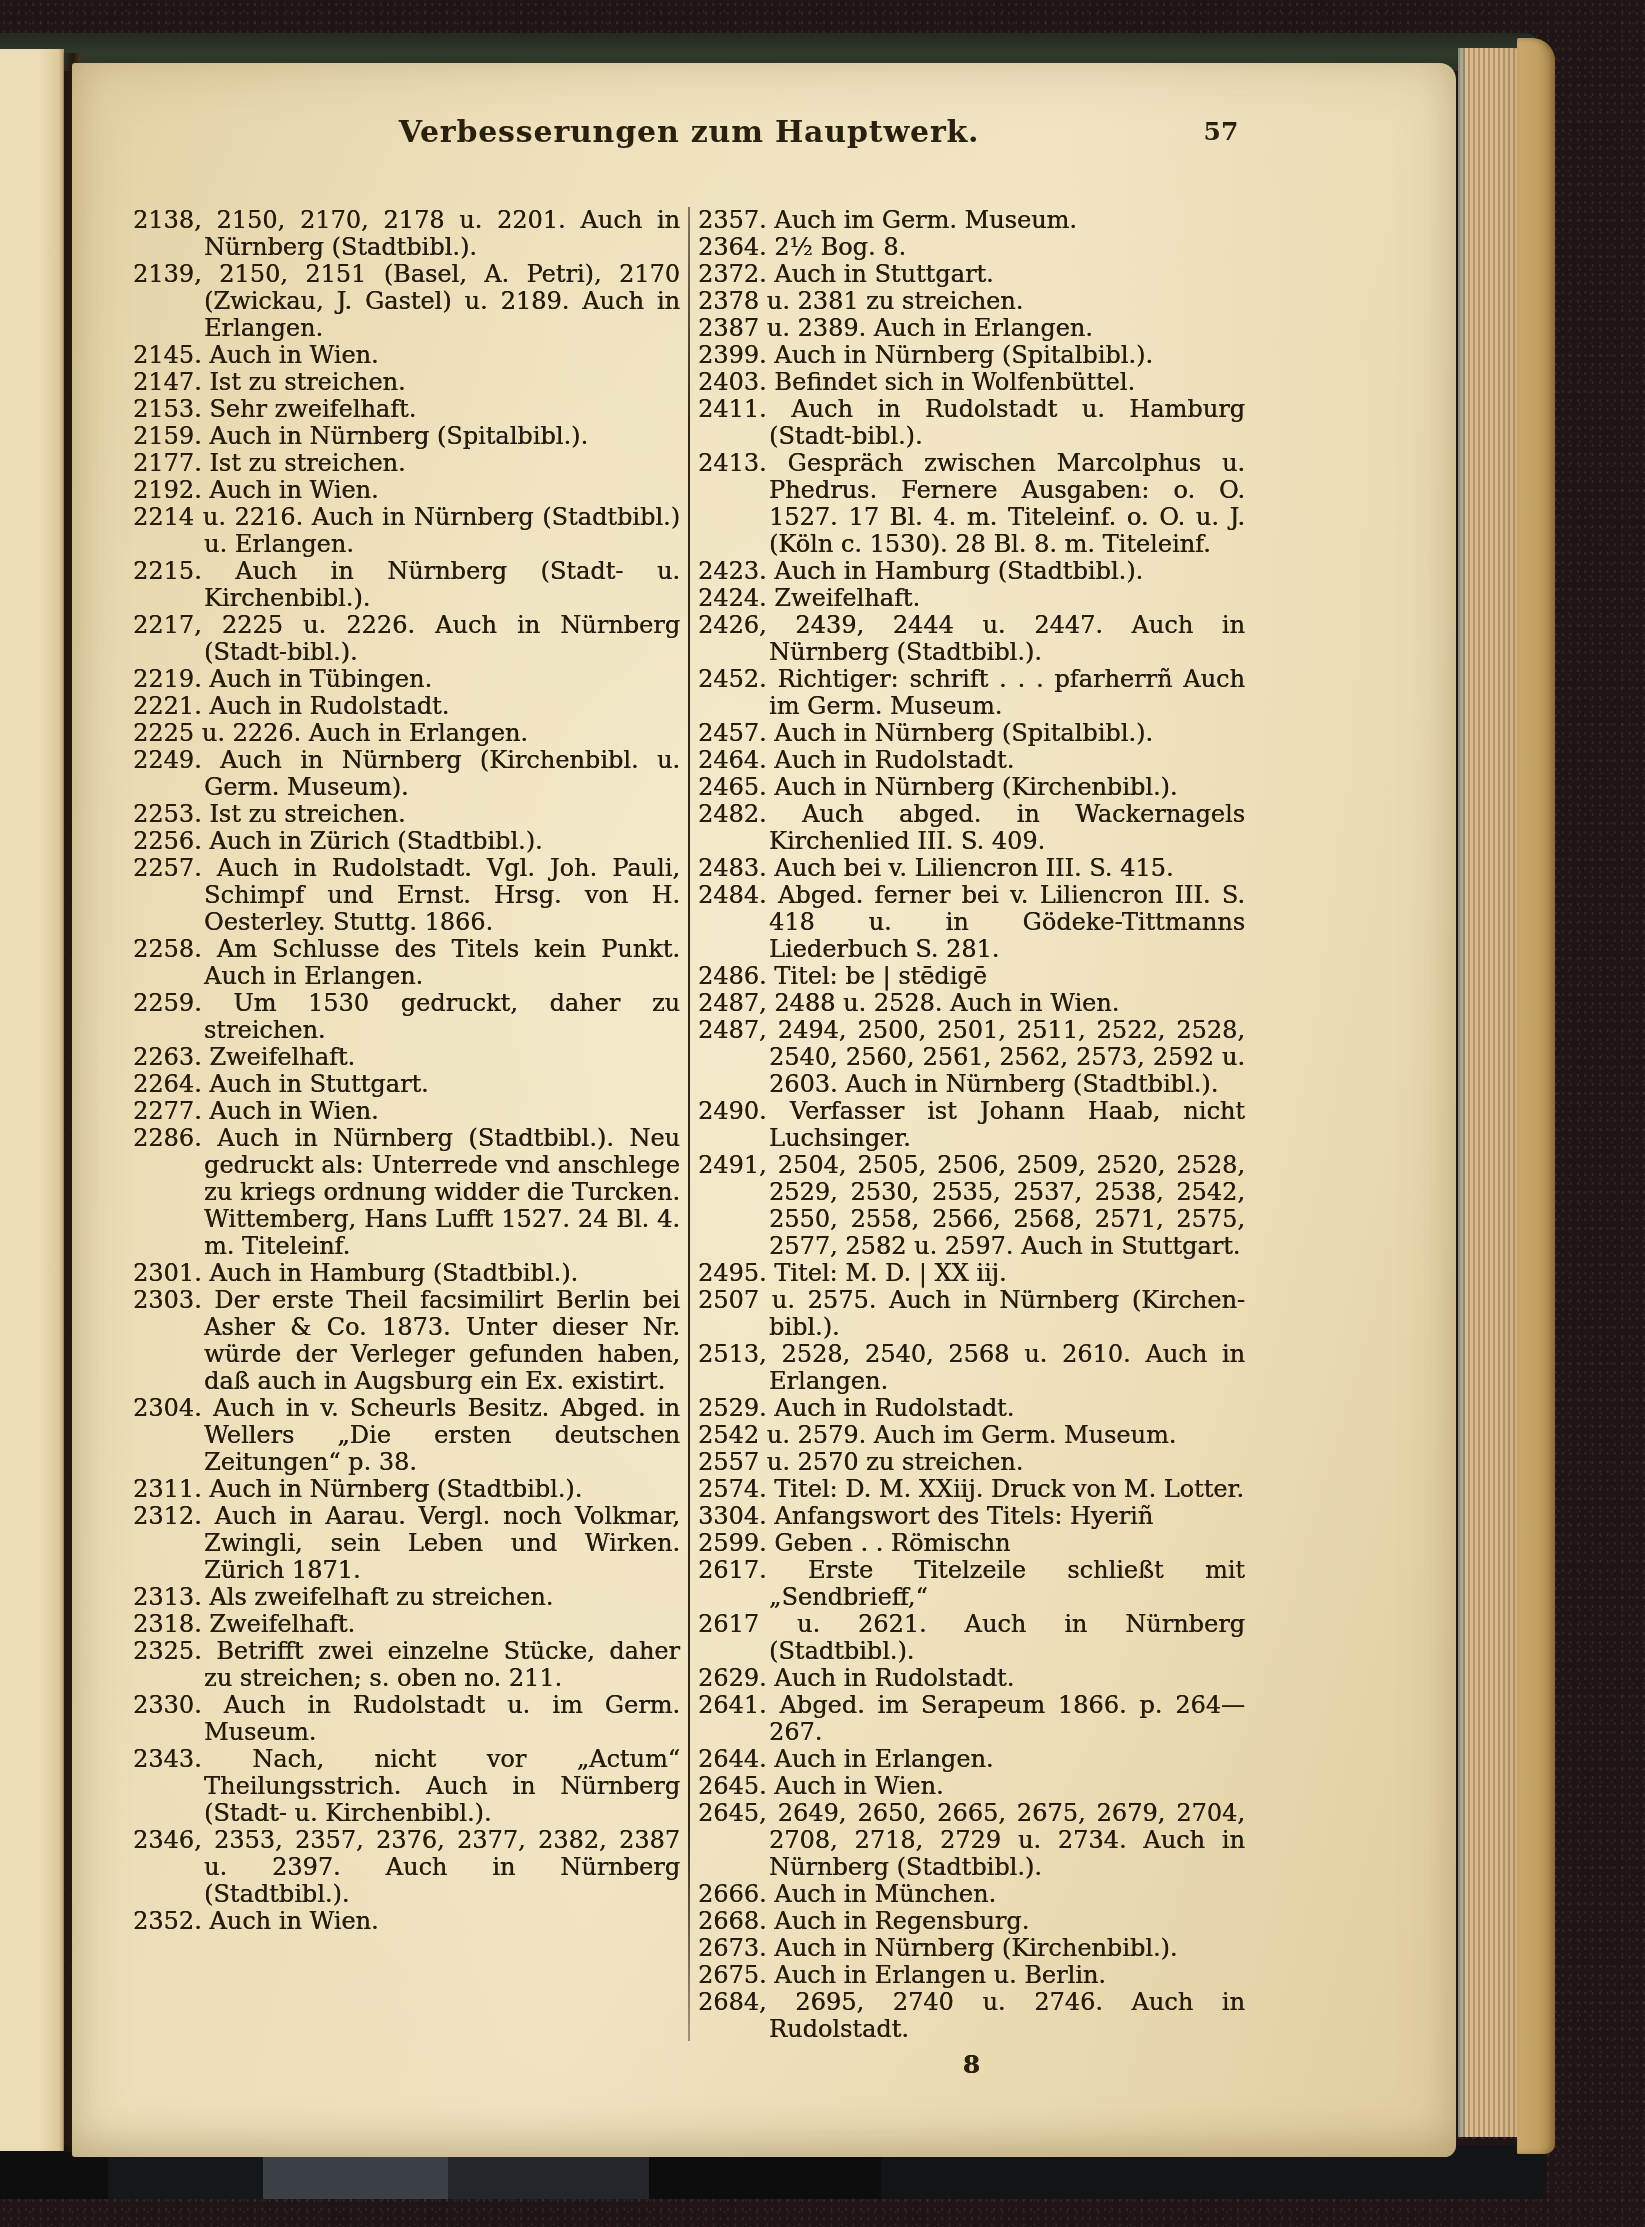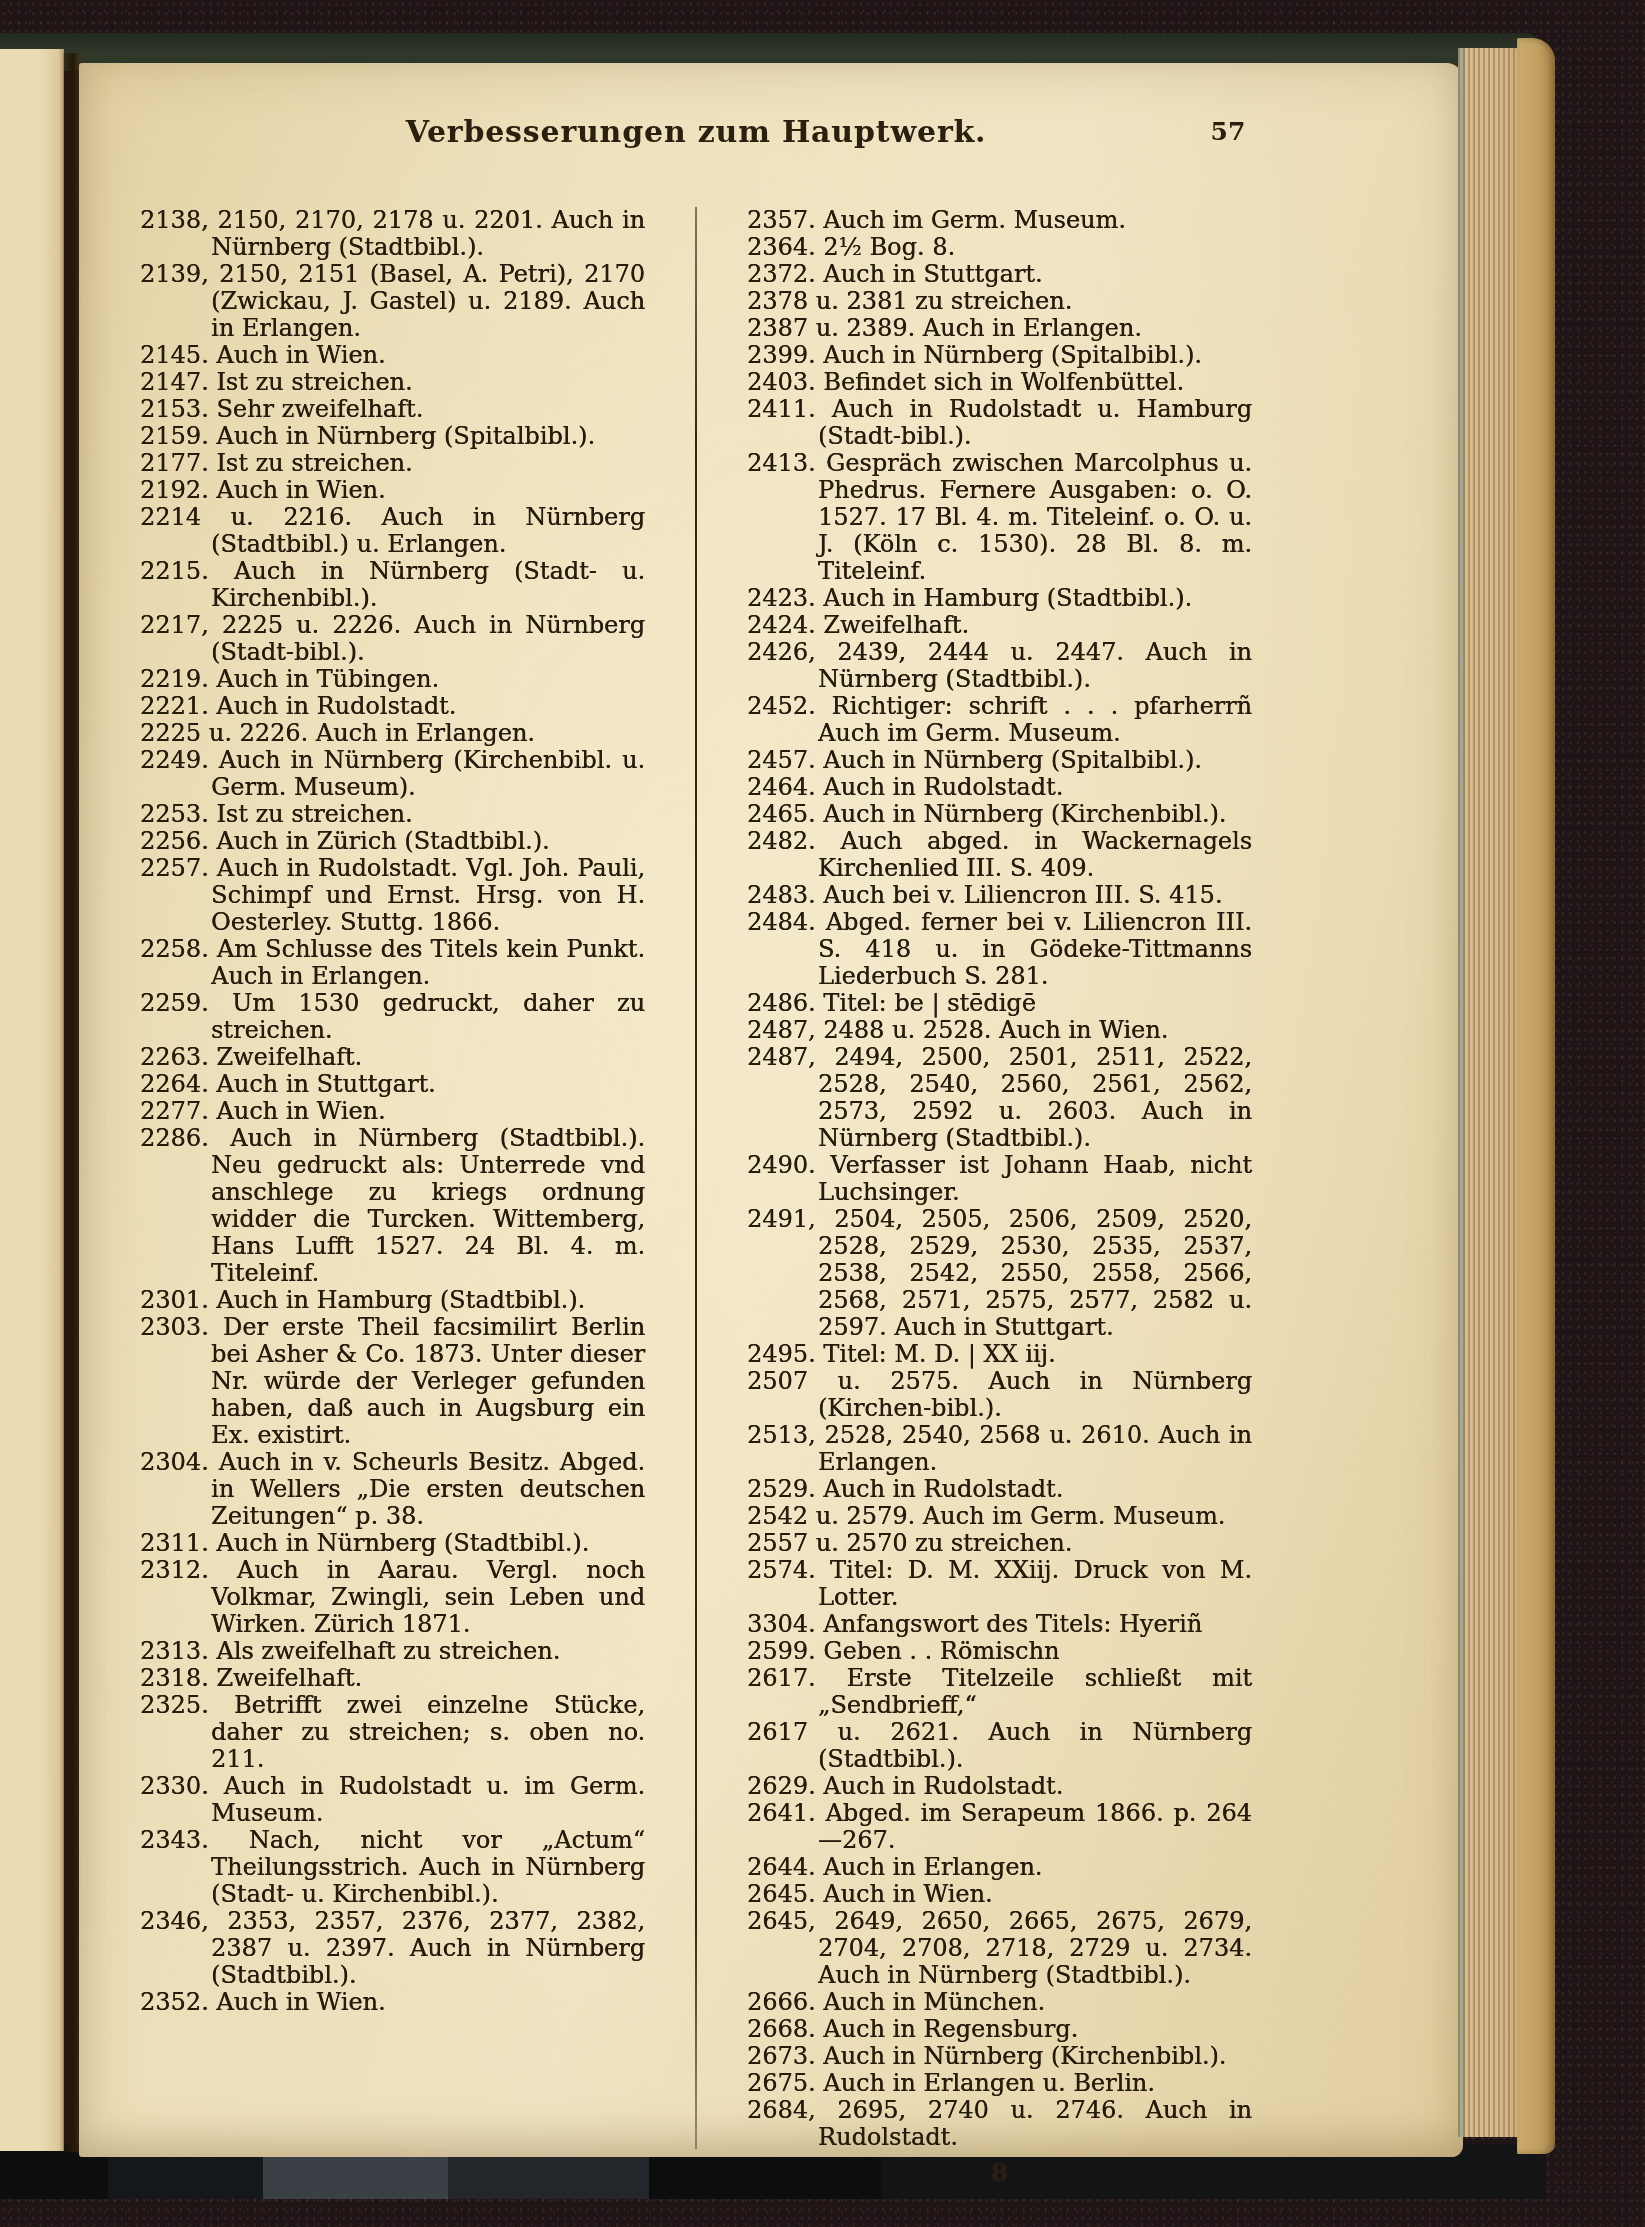--- a/index.html
+++ b/index.html
@@ -25,21 +25,21 @@
   }
   .facing-page{
     position:absolute;left:0;top:49px;width:64px;height:2102px;
     background:linear-gradient(90deg,#ecdcb6 0 60%,#dcc89c 92%,#b49a6c);
   }
   .gutter-shadow{
     position:absolute;left:63px;top:53px;width:20px;height:2099px;
     background:linear-gradient(90deg,rgba(46,30,12,.15),#241806 50%,rgba(70,48,22,.55) 80%,rgba(70,48,22,.15));
   }
   .page{
-    position:absolute;left:79px;top:63px;width:1384px;height:2094px;
+    position:absolute;left:72px;top:63px;width:1384px;height:2094px;
     background:
       radial-gradient(ellipse 1152px 1727px at 45% 42%, rgba(255,248,225,.35), rgba(0,0,0,0) 70%),
       linear-gradient(105deg,#e3d1a4,#ecdeb8 28%,#efe2c0 52%,#e9d9b0 78%,#e0cda0);
     border-radius:3.3px 16.5px 11.5px 3.3px;
     box-shadow:inset 0 0 58px rgba(120,90,40,.22), inset 0 -15px 33px rgba(100,70,30,.18);
   }
   .fore-edge{
     position:absolute;left:1458px;top:48px;width:64px;height:2089px;
     background-image:
       repeating-linear-gradient(90deg, rgba(116,84,44,.38) 0 1.6px, rgba(0,0,0,0) 1.6px 5px),
@@ -57,21 +57,21 @@
   .header-row{position:relative;height:35px;line-height:35px;}
   .page-title{
     display:block;text-align:center;
     font-size:30px;font-weight:bold;letter-spacing:0.8px;
     color:#2a200f;
   }
   .page-number{
     position:absolute;right:6.6px;top:0;
     font-size:25px;font-weight:bold;color:#2a200f;
   }
-  .columns{display:flex;margin-top:58px;align-items:stretch;gap:42px;}
+  .columns{display:flex;margin-top:58px;align-items:stretch;}
   .col{width:547px;}
   .divider{
     width:1.6px;margin:0 8.2px 38px 8.2px;
     background:linear-gradient(180deg,rgba(42,32,15,.55),#33270f 12%,#33270f 88%,rgba(42,32,15,.4));
   }
   .entry{
     font-size:24px;line-height:27px;
     padding-left:71px;text-indent:-71px;
     text-align:justify;
     color:#261c0e;

